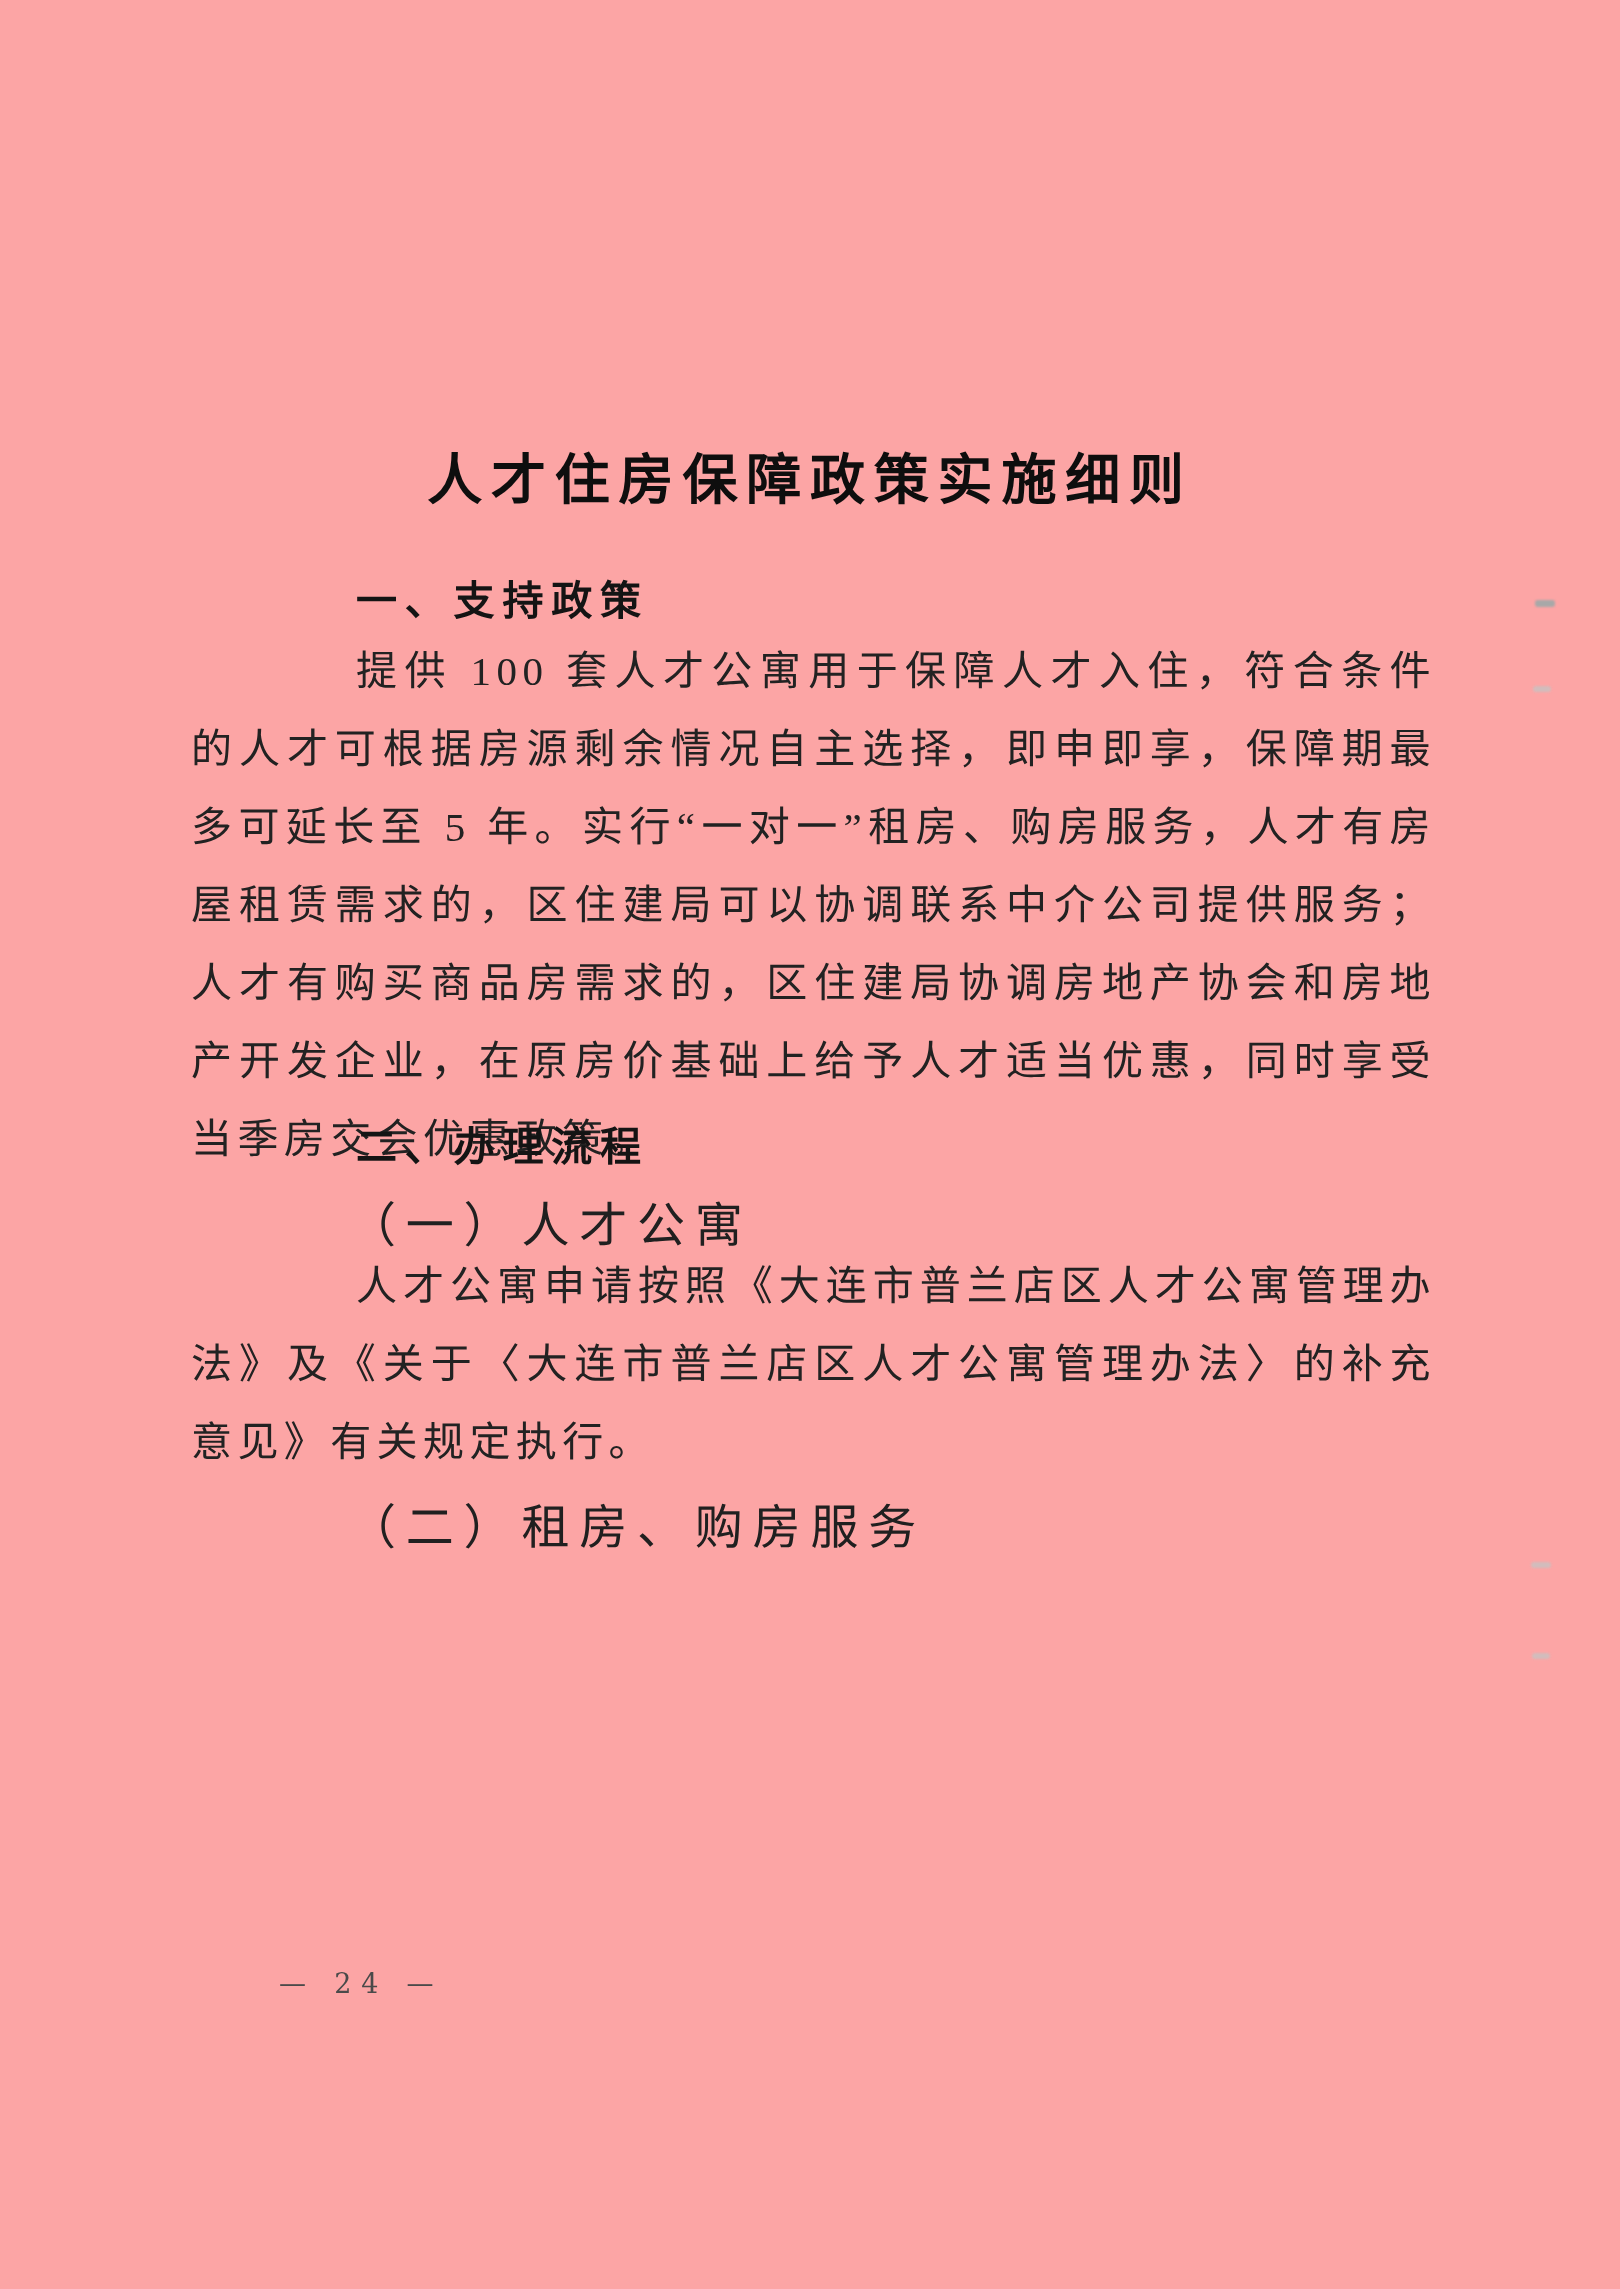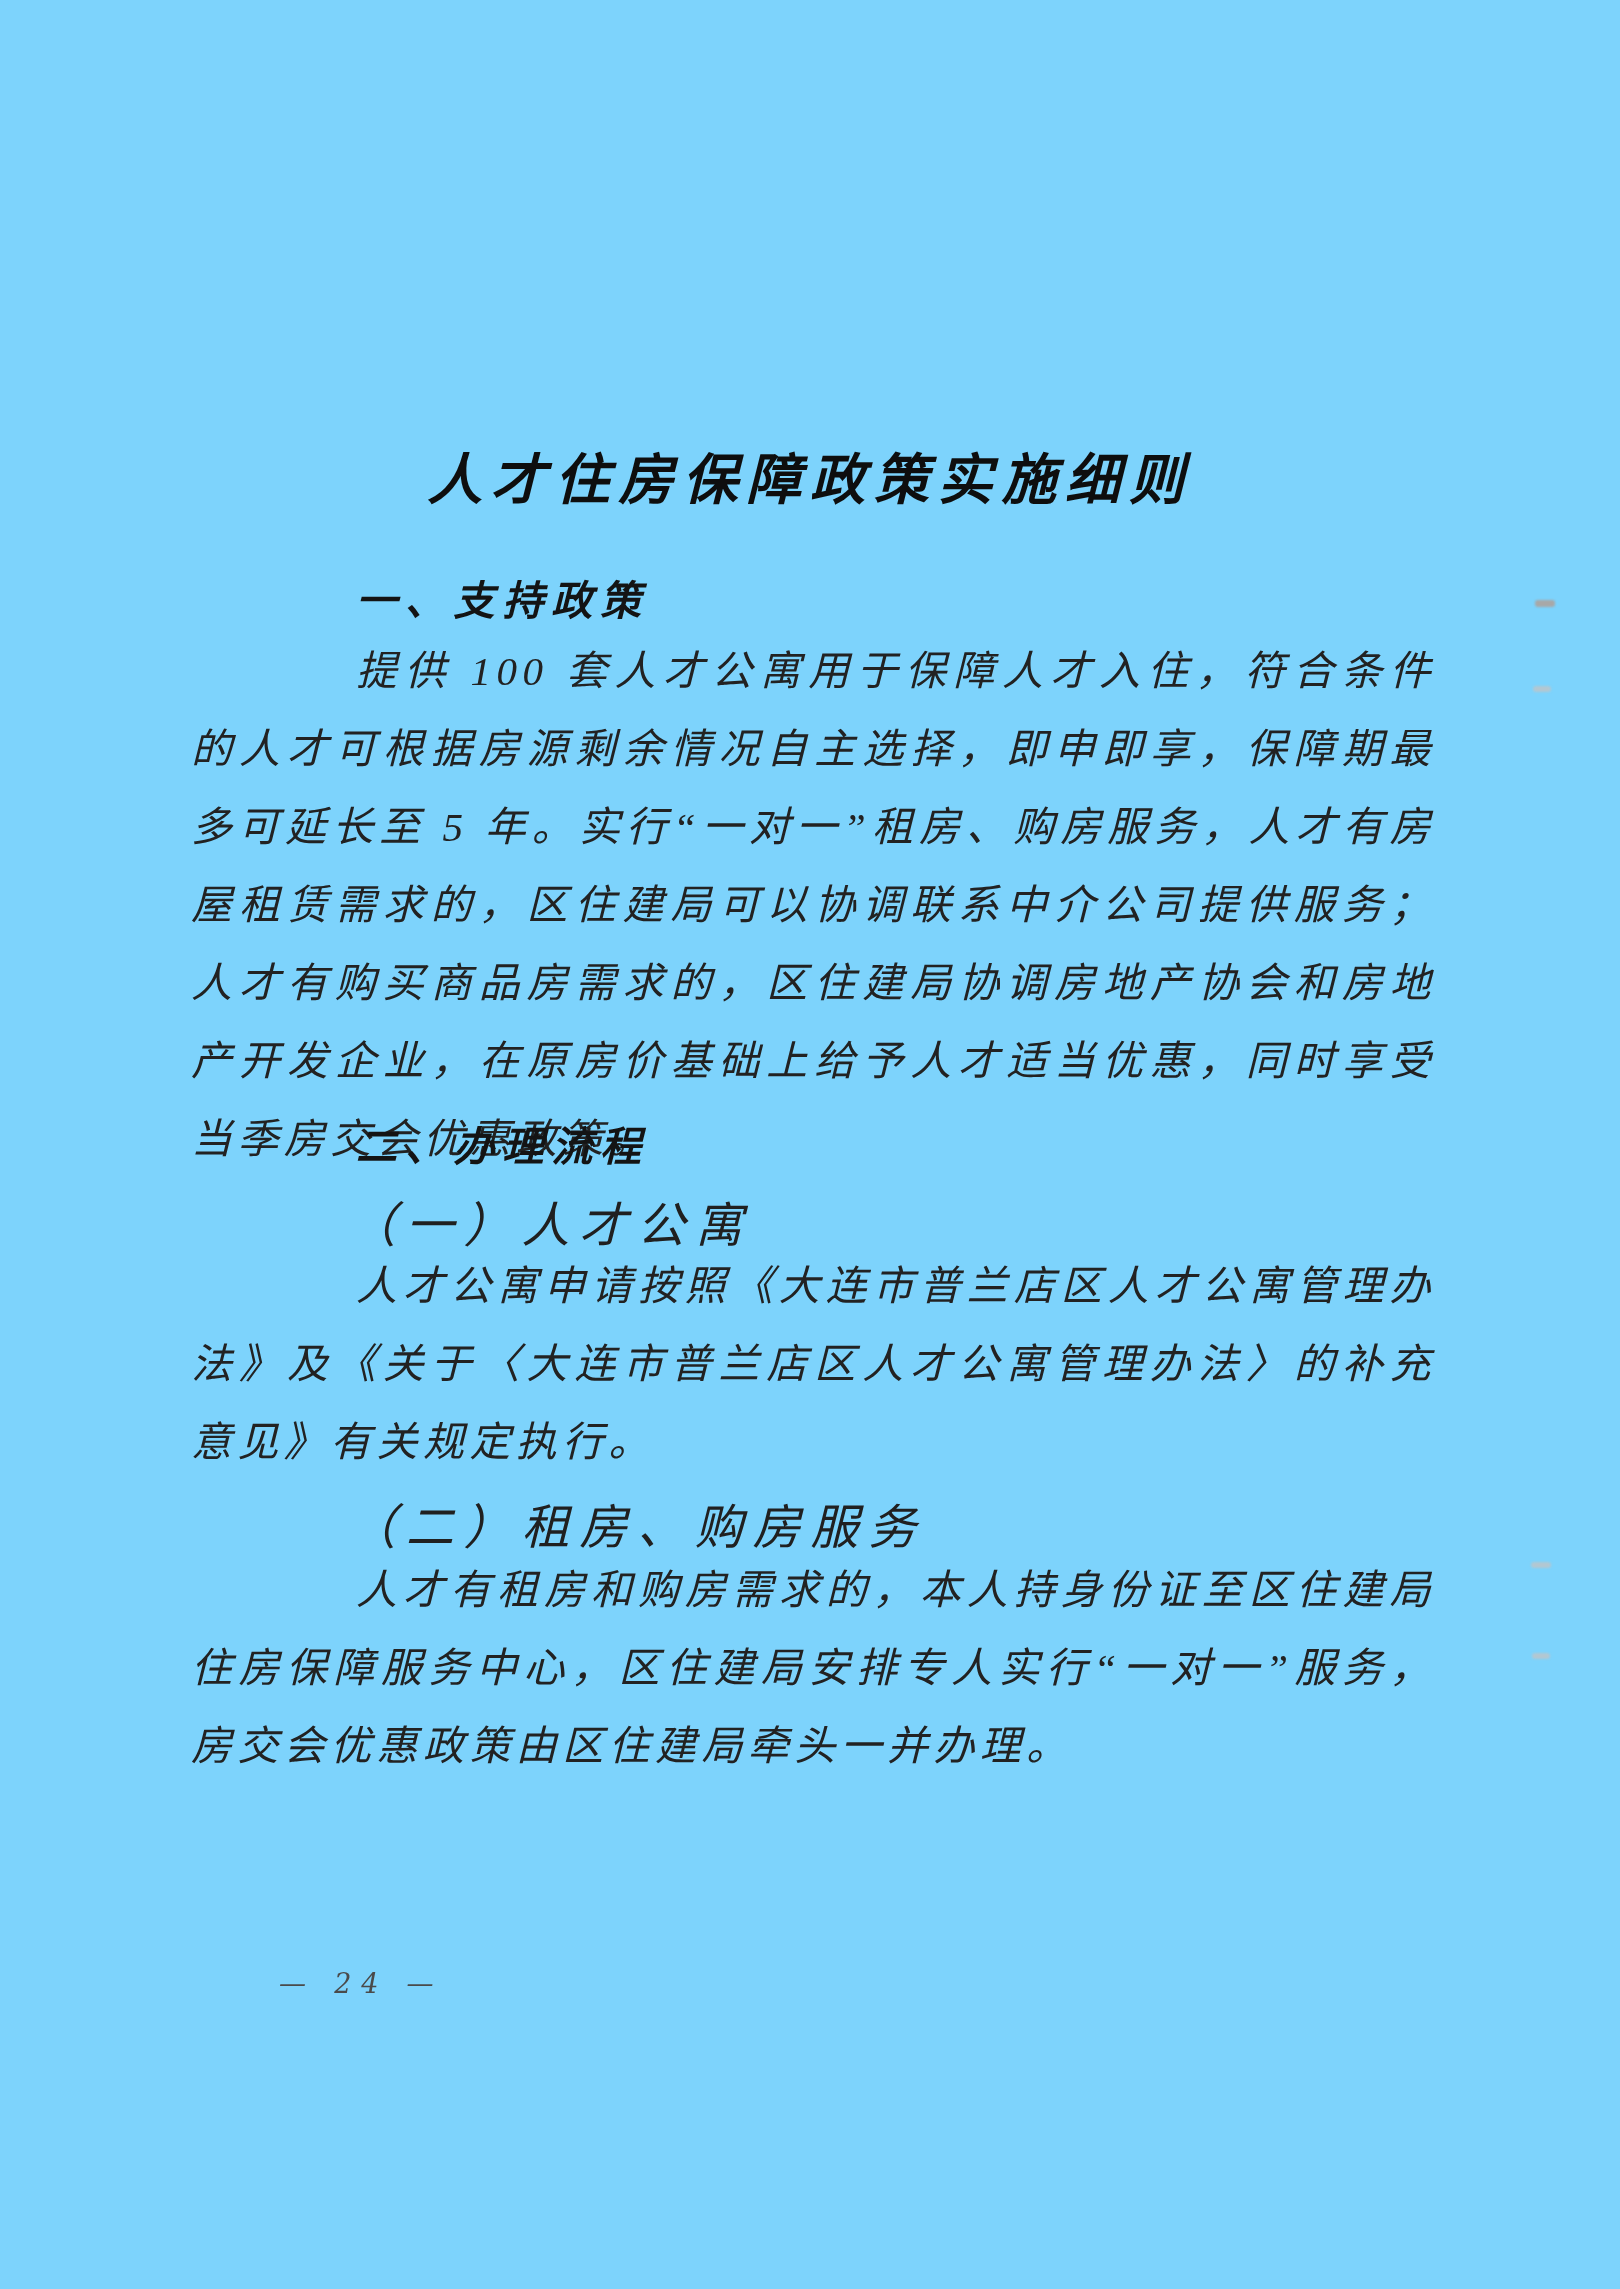--- a/index.html
+++ b/index.html
@@ -11,22 +11,21 @@
     height: 2290px;
     position: relative;
     background: #ffffff;
     font-family: "Liberation Serif", serif;
     color: #1c1c1c;
     overflow: hidden;
   }
   .page {
     position: absolute;
     inset: 0;
-    background: #7dd3fc;
-    font-style: italic;
+    background: #fca5a5;
   }
   .doc-title {
     position: absolute;
     top: 398px;
     left: 0;
     width: 100%;
     text-align: center;
     font-family: "Liberation Sans", sans-serif;
     font-weight: 700;
     font-size: 55px;
@@ -91,21 +90,20 @@
   <div class="content body-par" style="top: 632px;">提供 100 套人才公寓用于保障人才入住，符合条件的人才可根据房源剩余情况自主选择，即申即享，保障期最多可延长至 5 年。实行“一对一”租房、购房服务，人才有房屋租赁需求的，区住建局可以协调联系中介公司提供服务；人才有购买商品房需求的，区住建局协调房地产协会和房地产开发企业，在原房价基础上给予人才适当优惠，同时享受当季房交会优惠政策。</div>
 
   <div class="content sec-heading" style="top: 1113px;">二、办理流程</div>
 
   <div class="content sub-heading" style="top: 1186px;">（一）人才公寓</div>
 
   <div class="content sub-heading" style="top: 1488px;">（二）租房、购房服务</div>
 
   <div class="content body-par" style="top: 1247px;">人才公寓申请按照《大连市普兰店区人才公寓管理办法》及《关于〈大连市普兰店区人才公寓管理办法〉的补充意见》有关规定执行。</div>
 
-  <div class="content body-par" style="top: 1551px;">人才有租房和购房需求的，本人持身份证至区住建局住房保障服务中心，区住建局安排专人实行“一对一”服务，房交会优惠政策由区住建局牵头一并办理。</div>
 
   <div class="page-number">— 24 —</div>
 
   <div class="artifact" style="left:1535px; top:600px; width:19.6px; height:6.9px;"></div>
   <div class="artifact light" style="left:1533px; top:686px; width:17.6px; height:5.9px;"></div>
   <div class="artifact light" style="left:1531px; top:1562px; width:19.6px; height:5.9px;"></div>
   <div class="artifact light" style="left:1532px; top:1653px; width:17.6px; height:5.9px;"></div>
 
 </div>
 

